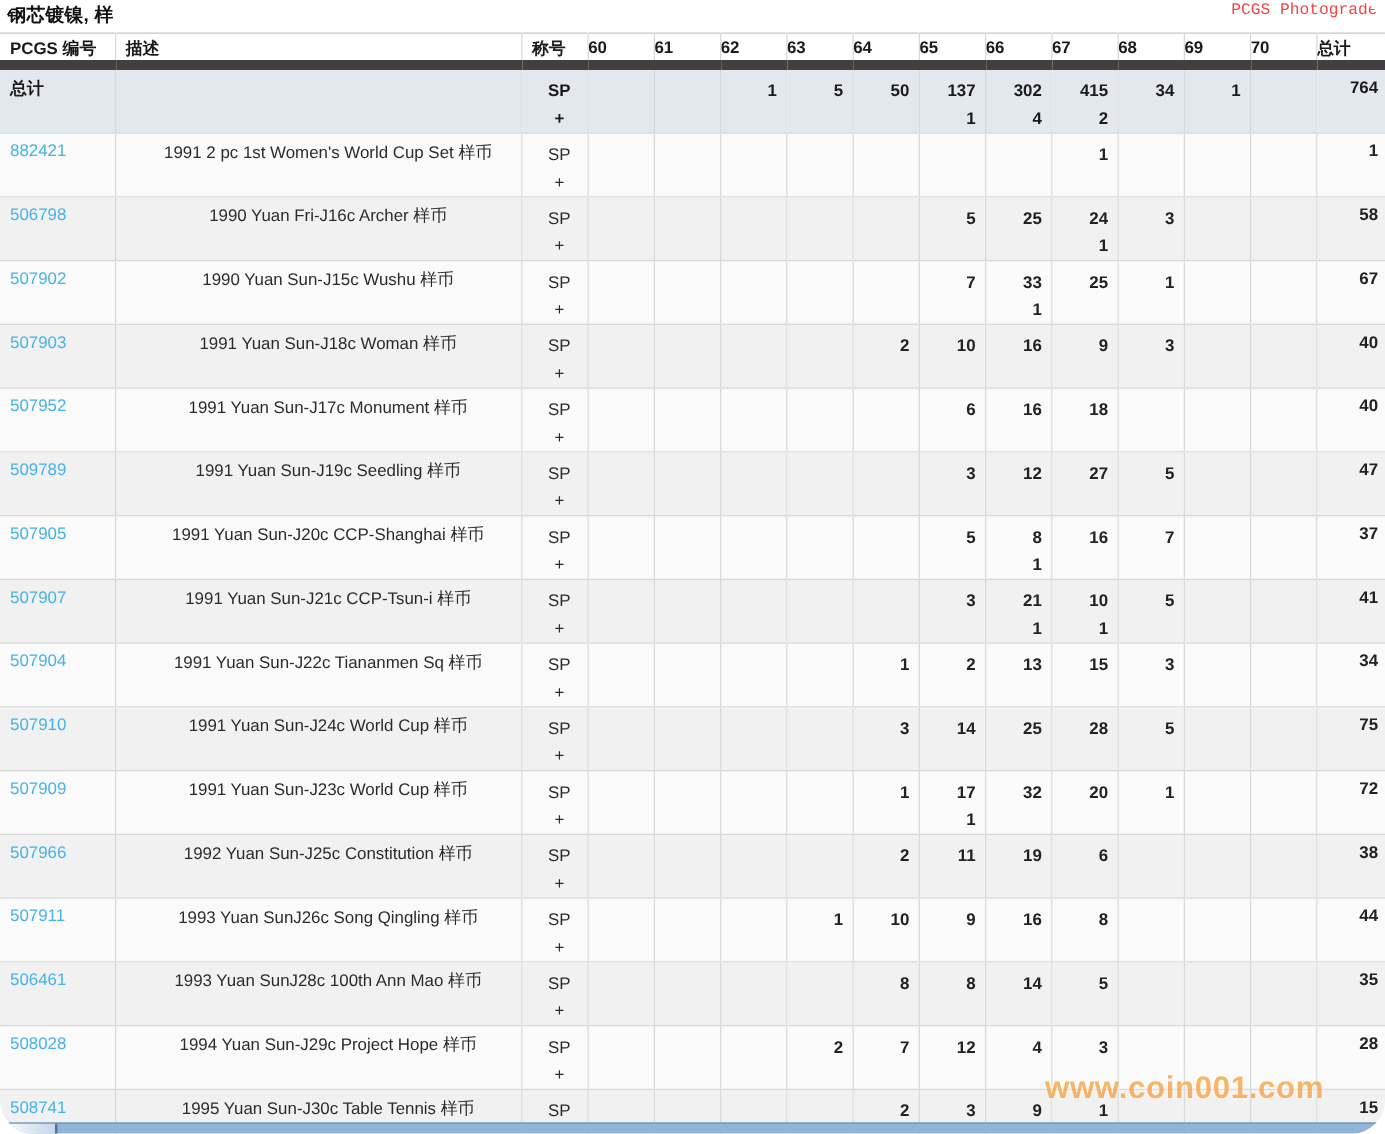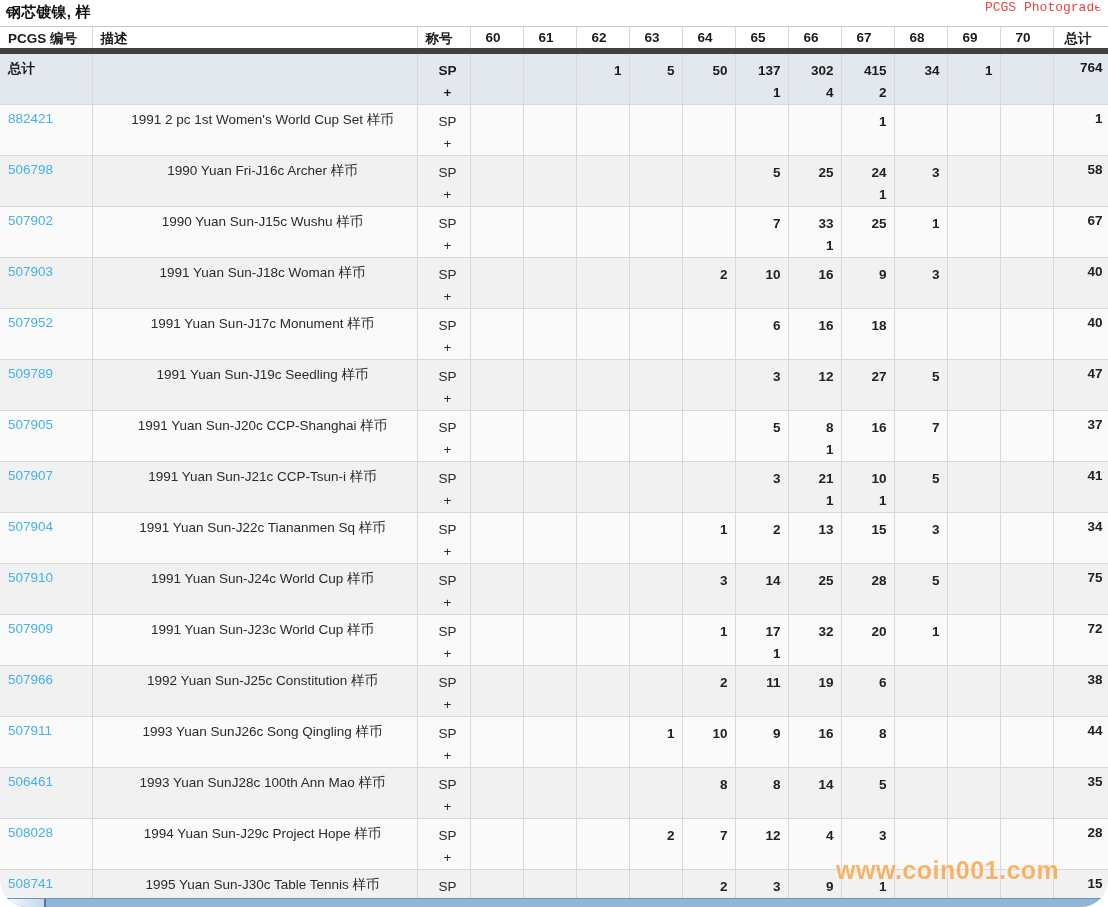--- a/index.html
+++ b/index.html
@@ -39,26 +39,26 @@
     border-left:1px solid #d8d8d8;
     font-size:13.5px;
     vertical-align:top;
     padding:0;
     overflow:hidden;
   }
   th:first-child,td:first-child{border-left:none;}
   th:last-child,td:last-child{border-right:1px solid #d8d8d8;}
   thead tr{height:22px;}
   thead th{
-    border-bottom:6px solid #404040;
+    border-bottom:8px solid #404040;
     color:#1b1b1b;font-weight:bold;
     padding-top:3px;
   }
   th.h-left{text-align:left;padding-left:8px;}
-  th.h-num{text-align:center;padding-right:7px;}
+  th.h-num{text-align:left;padding-right:7px;}
   tr.totals{height:47px;background:#e3e8ee;}
   tr.totals td{border-bottom:1px solid #d8d8d8;font-weight:bold;color:#1b1b1b;}
   tbody tr.datarow{height:45px;}
   tbody tr.datarow td{border-bottom:1px solid #d8d8d8;}
   tbody tr.r-even{background:#fafafa;}
   tbody tr.r-odd{background:#f1f1f1;}
   td.pcgs{padding:6px 0 0 8px;text-align:left;}
   td.pcgs span{color:#45b3e7;cursor:pointer;}
   td.desc{padding:6px 0 0 16px;color:#2b2b2b;text-align:center;margin-left:32px;}
   td.desig{padding:6px 0 0 8px;color:#2b2b2b;line-height:22px;text-align:center;}

